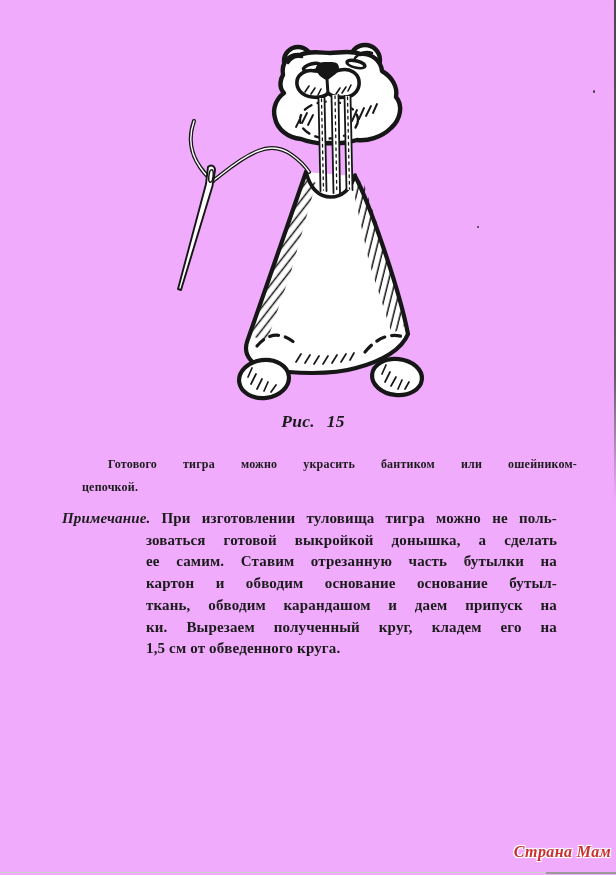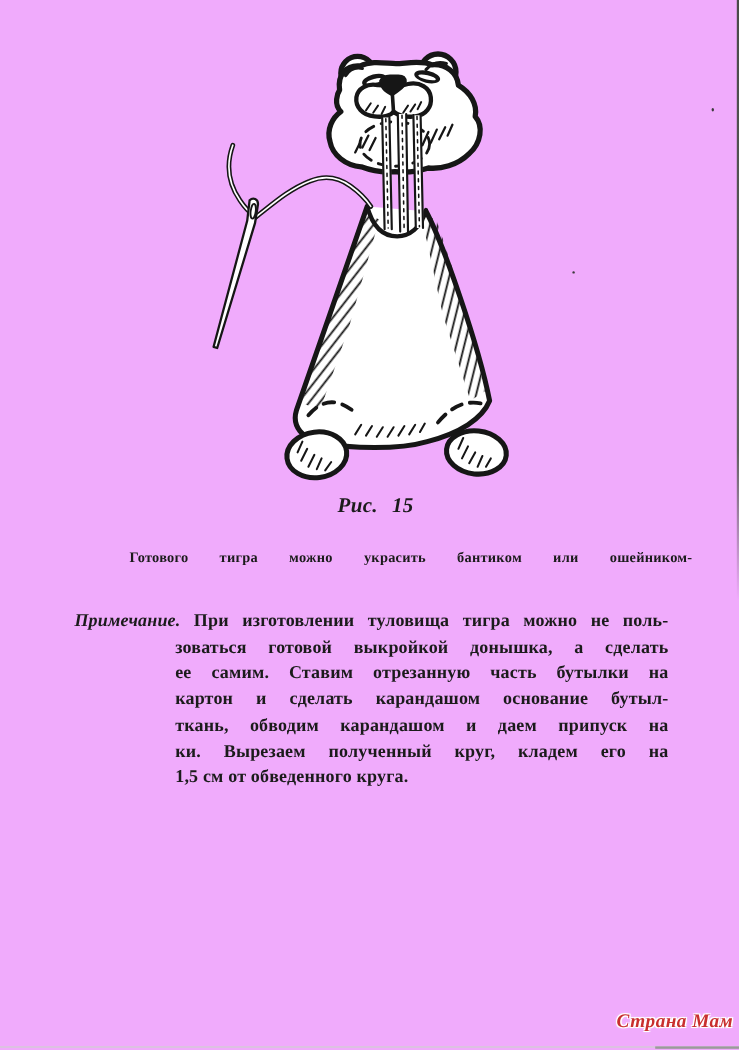--- a/index.html
+++ b/index.html
@@ -114,30 +114,31 @@
     <g>
       <path d="M208,167 C211,164 215,166 215,170 L212.5,186 L181,290 L178,289 L206,184 Z" fill="#ffffff" stroke="#161616" stroke-width="1.9"></path>
       <ellipse cx="211" cy="176" rx="2.1" ry="6.2" transform="rotate(7 211 176)" fill="#ffffff" stroke="#161616" stroke-width="1.5"></ellipse>
     </g>
   </svg>
 
   <div class="caption">Рис. 15</div>
 
   <div class="para">
     <div class="tline jall indent">Готового тигра можно украсить бантиком или ошейником-</div>
+    <div class="tline">цепочкой.</div>
   </div>
 
   <div class="note">
     <div class="tline jall">
       <span class="note-label">Примечание.</span>
       <span>При изготовлении туловища тигра можно не поль-</span>
     </div>
     <div class="tline jall cont">зоваться готовой выкройкой донышка, а сделать</div>
     <div class="tline jall cont">ее самим. Ставим отрезанную часть бутылки на</div>
-    <div class="tline jall cont">картон и сделать карандашом основание бутыл-</div>
+    <div class="tline jall cont">картон и обводим основание основание бутыл-</div>
     <div class="tline jall cont">ткань, обводим карандашом и даем припуск на</div>
     <div class="tline jall cont">ки. Вырезаем полученный круг, кладем его на</div>
     <div class="tline cont">1,5 см от обведенного круга.</div>
   </div>
 
   <div class="watermark">Страна Мам</div>
 
   <div class="scan-edge-right"></div>
   <div class="scan-edge-bottom"></div>
   <div class="scan-edge-bottom-right"></div>

